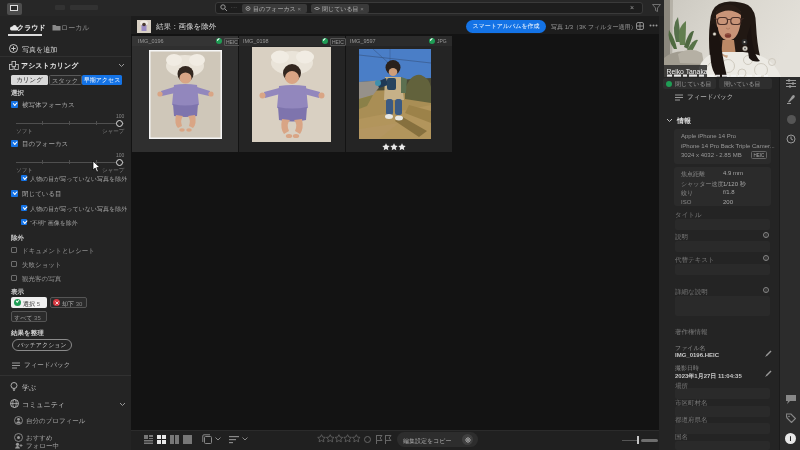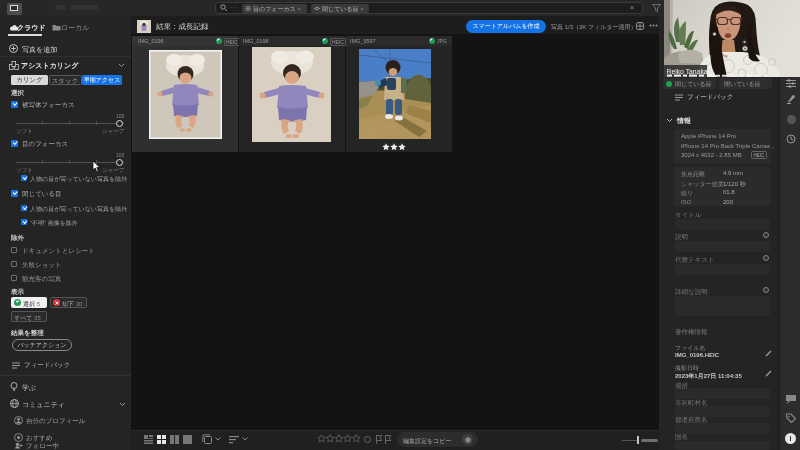--- a/index.html
+++ b/index.html
@@ -172,21 +172,21 @@
 <div class="abs row" style="left:26px;top:441.5px;font-size:6.5px;color:#a5a5a5;">フォロー中</div>
 
 <div class="abs" style="left:131px;top:16px;width:528px;height:434px;background:#131313;"></div>
 <div class="abs" style="left:131px;top:16px;width:528px;height:18px;background:#1d1d1d;"></div>
 <svg class="ico" style="left:137px;top:20px;" width="14" height="13">
       <rect width="14" height="13" fill="#d8d0c4"></rect>
       <ellipse cx="7" cy="3" rx="4" ry="2.5" fill="#efeae2"></ellipse>
       <rect x="4.5" y="5" width="5" height="6" fill="#9b8cc4"></rect>
       <circle cx="7" cy="4.5" r="1.8" fill="#4a3a30"></circle>
     </svg>
-<div class="abs row" style="left:156px;top:22px;font-size:7.5px;color:#dddddd;">結果：成長記録</div>
+<div class="abs row" style="left:156px;top:22px;font-size:7.5px;color:#dddddd;">結果：画像を除外</div>
 <div class="abs" style="left:466px;top:20px;width:80px;height:13px;background:#1473e6;border-radius:7px;text-align:center;font-size:6px;color:#fff;line-height:13px;">スマートアルバムを作成</div>
 <div class="abs row" style="left:551px;top:23px;font-size:6px;color:#999;">写真 1/3（3K フィルター適用）</div>
 <svg class="ico" style="left:636px;top:22px;" width="8" height="8">
       <rect x="0.5" y="0.5" width="7" height="7" rx="1.5" fill="none" stroke="#999" stroke-width="0.9"></rect>
       <line x1="4" y1="0.5" x2="4" y2="7.5" stroke="#999" stroke-width="0.9"></line>
       <line x1="0.5" y1="4" x2="7.5" y2="4" stroke="#999" stroke-width="0.9"></line>
     </svg>
 <svg class="ico" style="left:649px;top:23.5px;" width="9" height="3">
       <circle cx="1.5" cy="1.5" r="1" fill="#999"></circle>
       <circle cx="4.5" cy="1.5" r="1" fill="#999"></circle>

